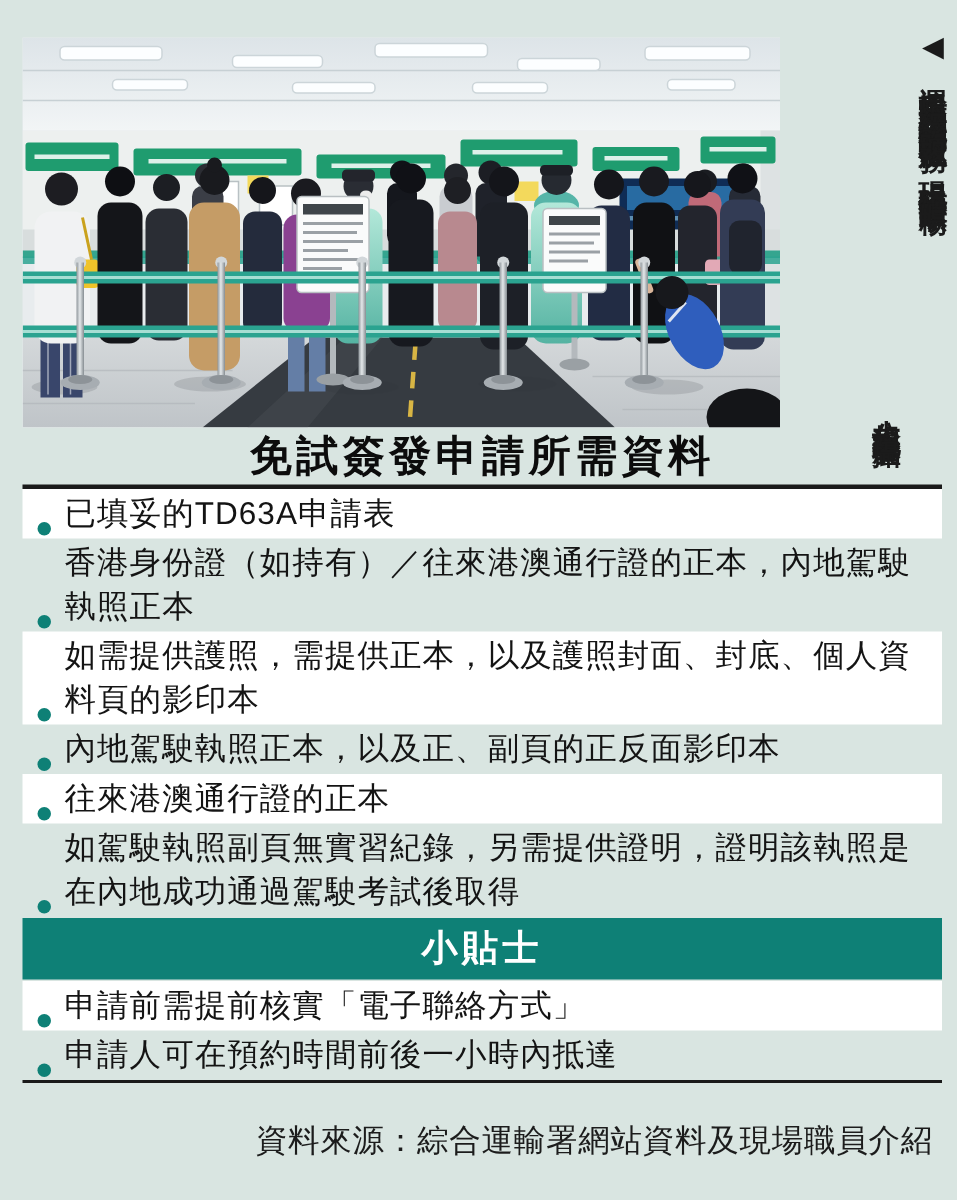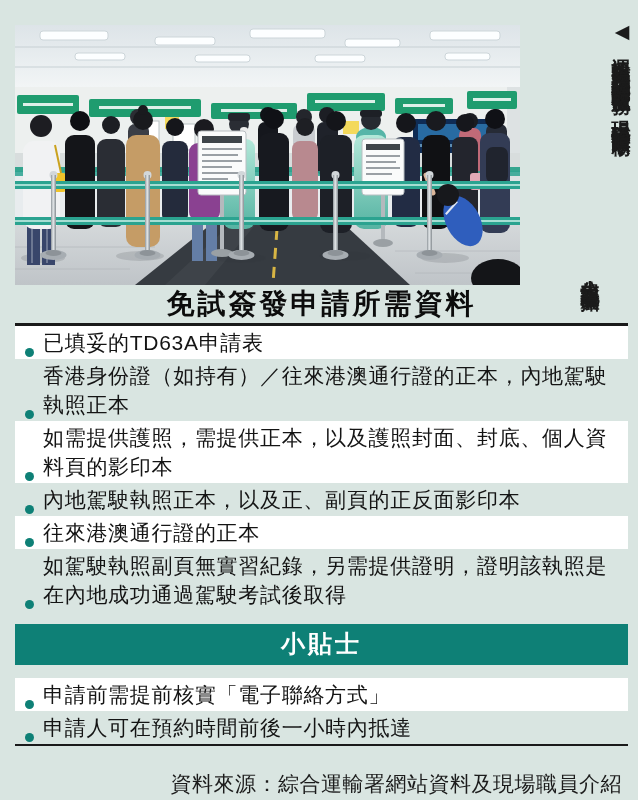--- a/index.html
+++ b/index.html
@@ -38,21 +38,21 @@
   }
   .row.white{background:var(--row_white,#ffffff);}
   .row.tint{background:transparent;}
   .dot{
     flex:0 0 auto;width:9px;height:9px;border-radius:50%;
     background:var(--accent,#0e8076);margin:10px 9px 0 4px;
   }
   .row-text{flex:1;}
   .tips-header{
     background:var(--accent,#0e8076);color:#fff;text-align:center;
-    font-size:24px;font-weight:700;letter-spacing:3px;padding:4px 0 5px 0;margin:13px 0;
+    font-size:24px;font-weight:700;letter-spacing:3px;padding:4px 0 5px 0;margin:1px 0;
   }
   .source{
     text-align:right;font-size:21px;letter-spacing:0.5px;
     padding:24px 6px 0 0;color:#1c1c1c;
   }
 </style>
 </head>
 <body>
 
 <div class="page">

